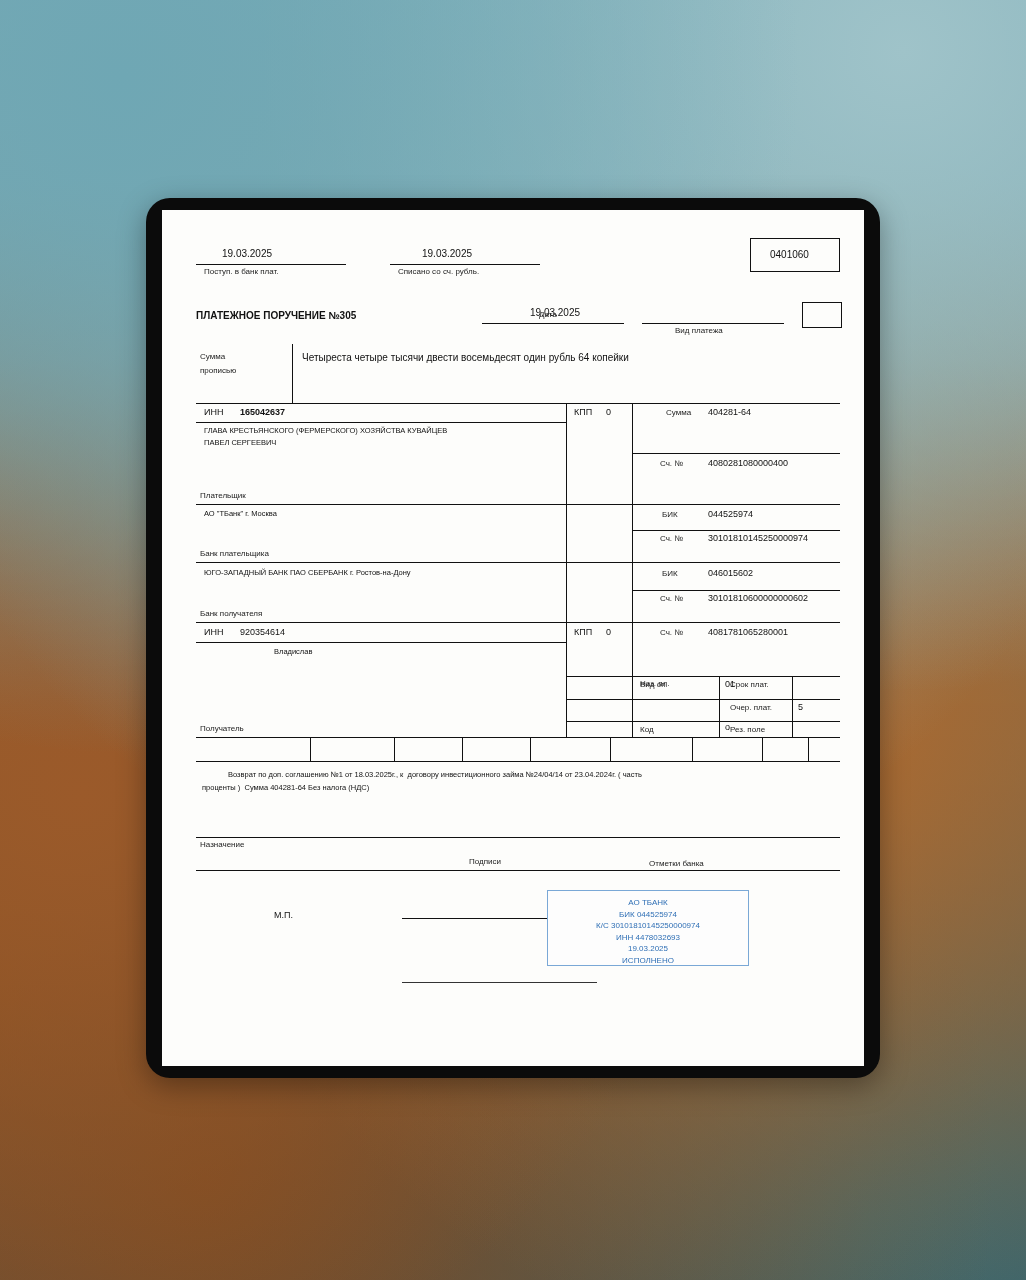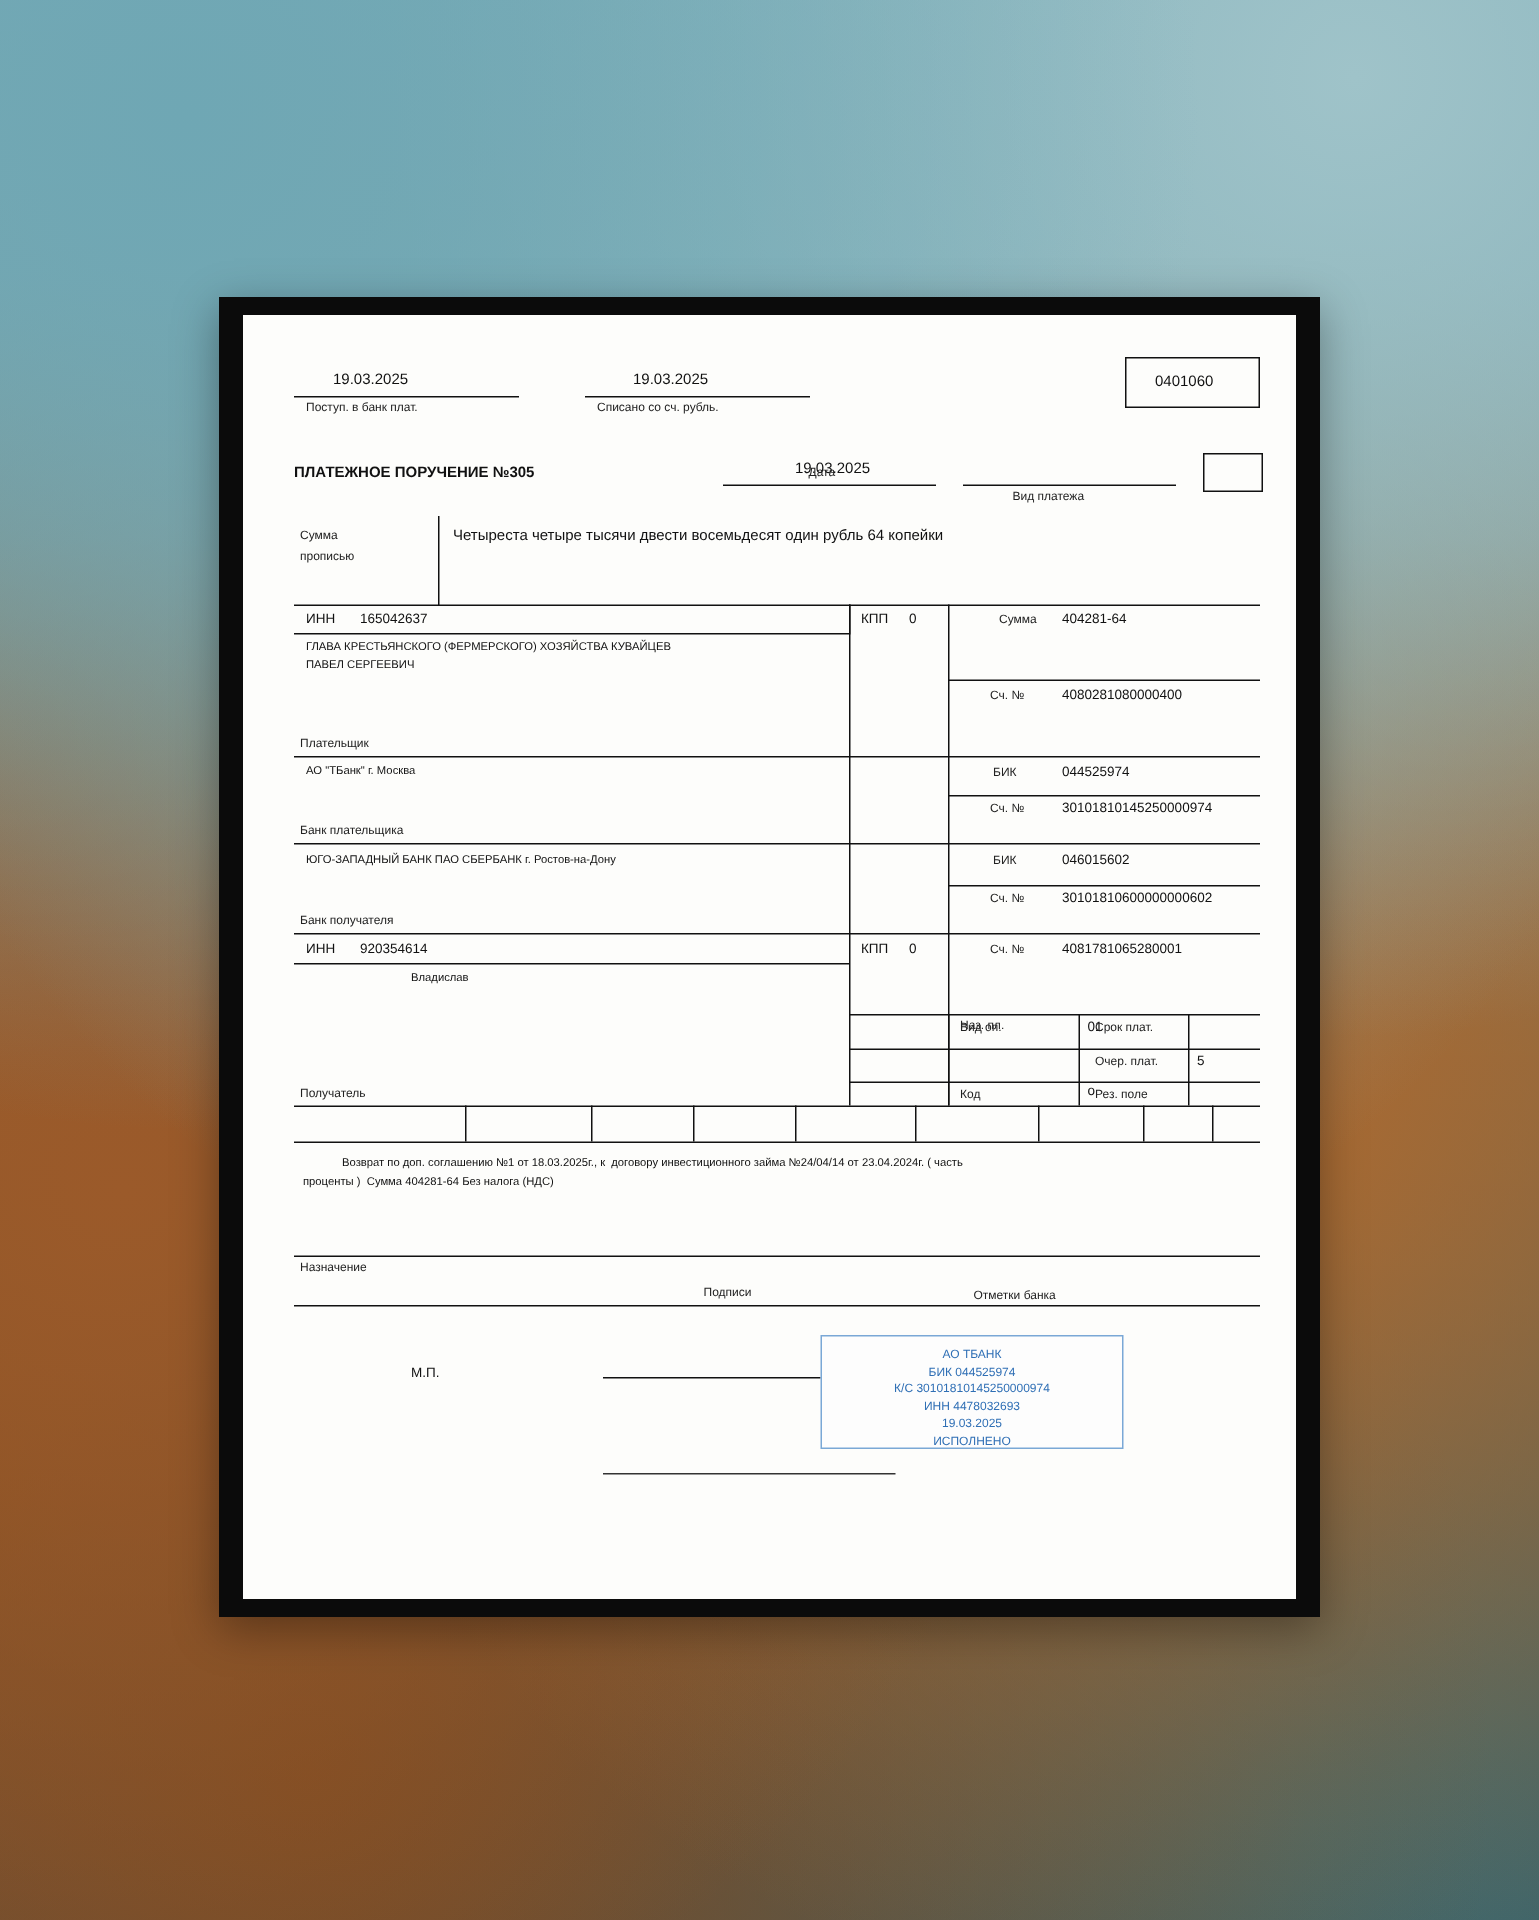--- a/index.html
+++ b/index.html
@@ -14,20 +14,21 @@
       radial-gradient(circle at 78% 58%, #b06a2e 0%, rgba(176,106,46,0) 55%),
       radial-gradient(circle at 20% 92%, #7b4a22 0%, rgba(123,74,34,0) 55%),
       radial-gradient(circle at 85% 95%, #3a6a72 0%, rgba(58,106,114,0) 60%),
       linear-gradient(180deg,#79aab5 0%, #7d9fa2 28%, #a06a36 55%, #8a5526 78%, #53524a 100%);
   }
   .wrap{position:relative;width:1026px;height:1280px;}
   .photo-frame{
     position:absolute;left:146px;top:198px;width:734px;height:880px;
     background:#0b0b0b;
     box-shadow:0 8px 28px rgba(0,0,0,.35);
+    border-radius:24px;
   }
   .doc{
     position:absolute;left:16px;top:12px;width:702px;height:856px;
     background:#fdfdfb;color:#111;
   }
   .sheet{position:relative;width:100%;height:100%;font-size:9px;line-height:1.25;}
 
   .t{position:absolute;white-space:pre;}
   .line{position:absolute;border-bottom:1px solid #111;}
   .vline{position:absolute;border-left:1px solid #111;}
@@ -94,21 +95,21 @@
         <div class="vline" style="left:404px;top:193px;height:0;"></div>
 
         <div class="vline" style="left:404px;top:193px;height:101px;"></div>
         <div class="vline" style="left:404px;top:294px;height:58px;"></div>
         <div class="vline" style="left:404px;top:352px;height:60px;"></div>
         <div class="vline" style="left:404px;top:432px;height:95px;"></div>
 
         <div class="vline" style="left:470px;top:193px;height:334px;"></div>
 
         <div class="t" style="left:42px;top:197px;font-size:9px;">ИНН</div>
-        <div class="t" style="left:78px;top:197px;font-size:9px;">165042637</div>
+        <div class="t" style="left:78px;top:197px;font-size:9px;font-weight:bold;">165042637</div>
         <div class="t" style="left:412px;top:197px;font-size:9px;">КПП</div>
         <div class="t" style="left:444px;top:197px;font-size:9px;">0</div>
 
         <div class="t xs" style="left:42px;top:216px;">ГЛАВА КРЕСТЬЯНСКОГО (ФЕРМЕРСКОГО) ХОЗЯЙСТВА КУВАЙЦЕВ</div>
         <div class="t xs" style="left:42px;top:228px;">ПАВЕЛ СЕРГЕЕВИЧ</div>
         <div class="t capt" style="left:38px;top:281px;">Плательщик</div>
 
         <div class="t capt" style="left:504px;top:198px;">Сумма</div>
         <div class="t" style="left:486px;top:198px;width:0;"></div>
         <div class="t" style="left:498px;top:198px;font-size:9px;opacity:0;"></div>

